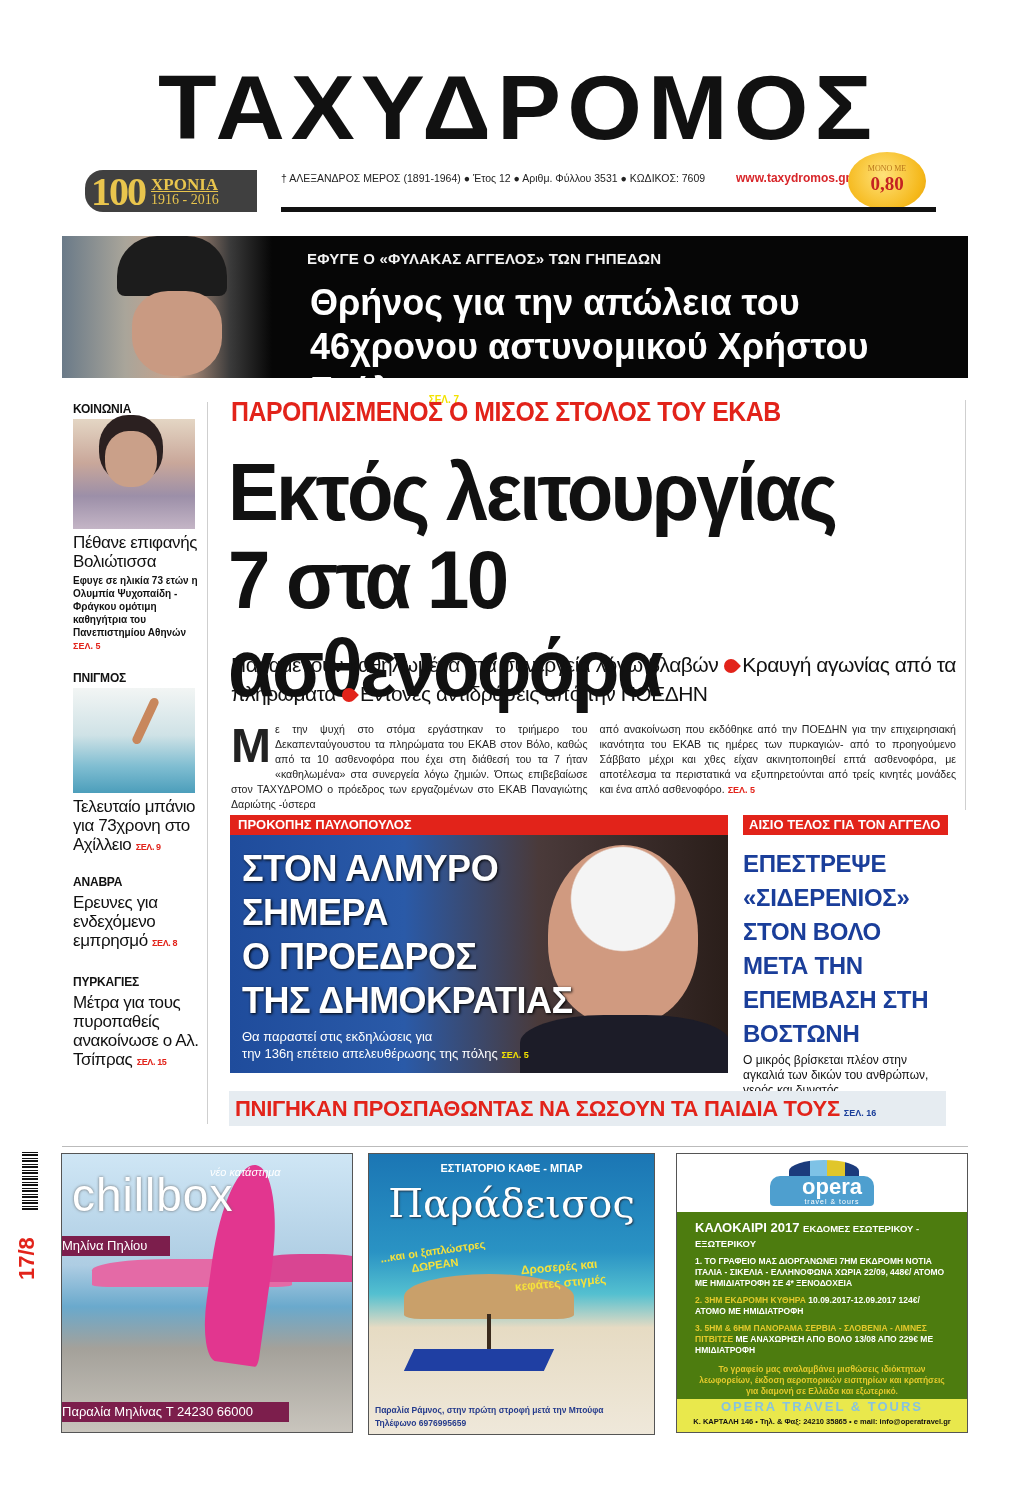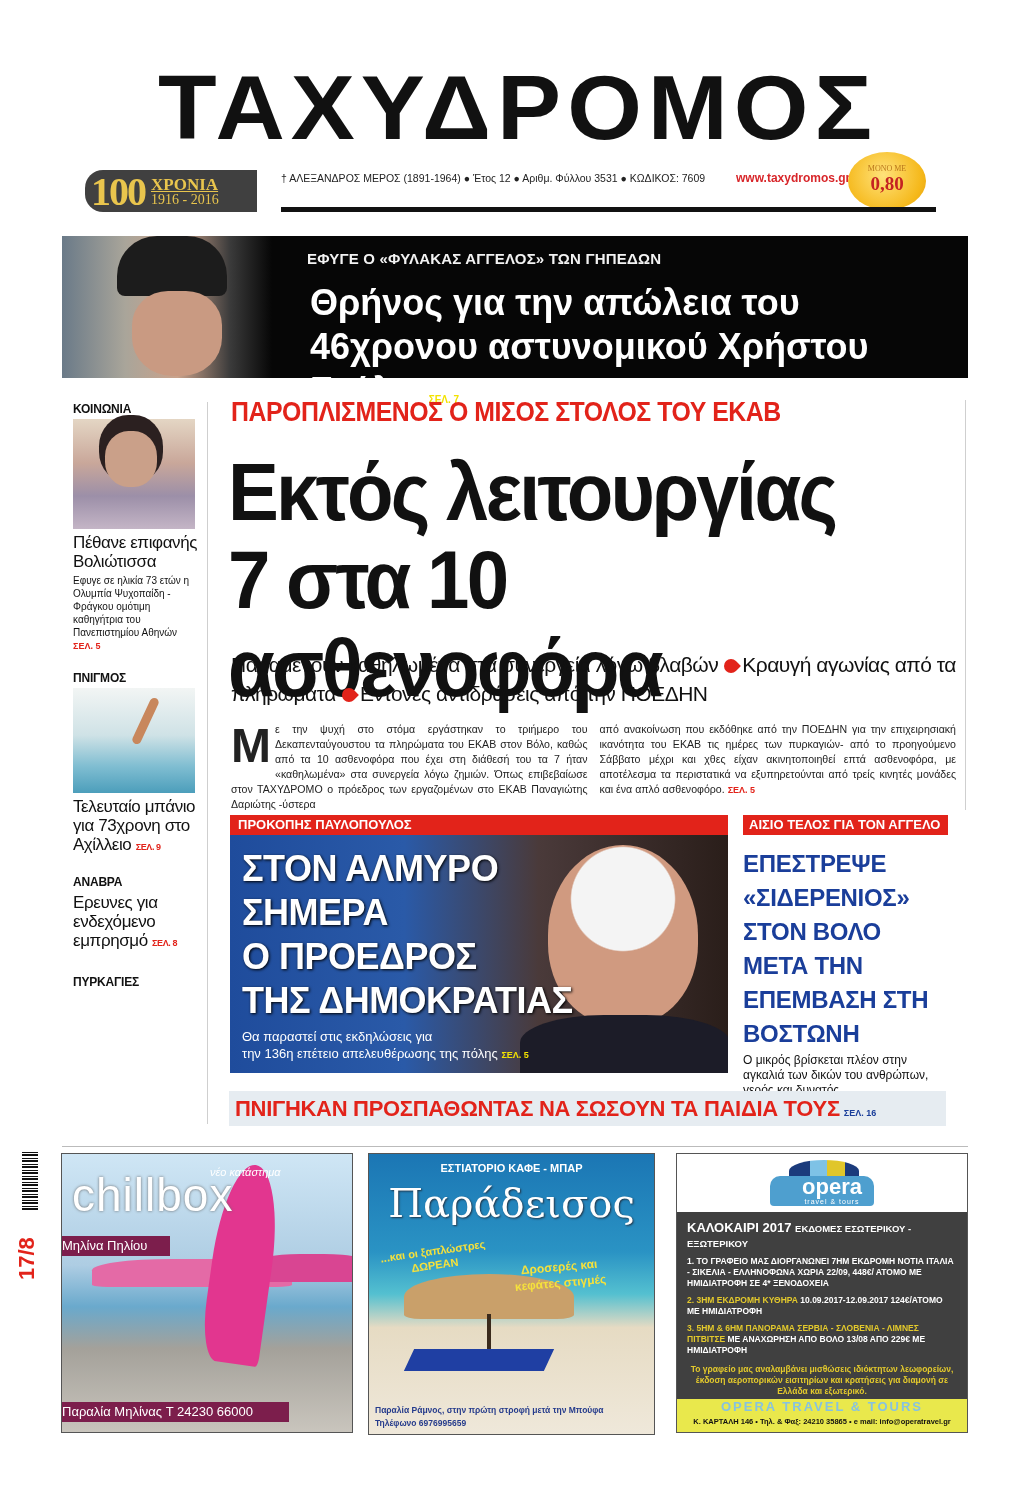--- a/index.html
+++ b/index.html
@@ -31,21 +31,21 @@
   
   .left-col { position: absolute; left: 73px; top: 402px; width: 130px; }
   .left-col-rule { position: absolute; left: 207px; top: 402px; width: 1px; height: 722px; background: #cfcfcf; }
   .sec-label { font-size: 12px; font-weight: bold; color: #111; letter-spacing: -0.2px; }
   .sec-photo { margin-top: 3px; width: 122px; height: 110px; }
   .photo-woman { background: linear-gradient(180deg, #e4d6c4 0%, #c9a79a 40%, #9c8fa8 70%, #c4b5c6 100%); position: relative; }
   .photo-woman .face { position: absolute; left: 32px; top: 12px; width: 52px; height: 56px; border-radius: 45%; background: #caa089; box-shadow: 0 -10px 0 6px #2b2020; }
   .photo-sea { background: linear-gradient(180deg, #f2f5f4 0%, #cfe2e6 45%, #7fbdd1 75%, #4c9ebb 100%); position: relative; height: 105px; }
   .photo-sea .arm { position: absolute; left: 68px; top: 8px; width: 9px; height: 50px; background: #c8875c; transform: rotate(25deg); border-radius: 5px; }
   .big-light { font-size: 17px; line-height: 19px; color: #111; margin-top: 4px; letter-spacing: -0.4px; }
-  .small-bold { font-size: 10px; font-weight: normal; line-height: 13px; margin-top: 3px; color: #111; }
+  .small-bold { font-size: 10px; font-weight: bold; line-height: 13px; margin-top: 3px; color: #111; }
   .sel-red { color: #e2231a; font-weight: bold; font-size: 9px; }
   .block { margin-bottom: 14px; }
 
   
   .lead-frame-rule { position: absolute; left: 965px; top: 400px; width: 1px; height: 410px; background: #cfcfcf; }
   .lead-kicker { position: absolute; left: 231px; top: 397px; font-size: 27px; font-weight: bold; color: #e2231a; letter-spacing: -0.5px; transform: scaleX(0.92); transform-origin: left; }
   .lead-headline { position: absolute; left: 228px; top: 448px; width: 720px; font-size: 82px; font-weight: bold; line-height: 88px; letter-spacing: -3px; color: #111; transform: scaleX(0.93); transform-origin: left; }
   .lead-sub { position: absolute; left: 231px; top: 650px; width: 730px; font-size: 21px; line-height: 29px; color: #111; letter-spacing: -0.5px; }
   .bullet { display: inline-block; width: 14px; height: 14px; background: #e2231a; border-radius: 50% 0 50% 50%; transform: rotate(45deg); margin: 0 4px -1px 6px; }
   .lead-body { position: absolute; left: 231px; top: 722px; width: 725px; display: flex; gap: 12px; font-size: 10.6px; line-height: 15px; color: #222; text-align: justify; }
@@ -97,21 +97,21 @@
   .para-umb { position: absolute; left: 35px; top: 120px; width: 170px; height: 45px; background: #c9a06a; border-radius: 50% 50% 10% 10%; }
   .para-pole { position: absolute; left: 118px; top: 160px; width: 4px; height: 55px; background: #3a2a1c; }
   .para-chair { position: absolute; left: 40px; top: 195px; width: 140px; height: 22px; background: #1f3fa3; transform: skewX(-25deg); }
   .para-foot { position: absolute; left: 6px; top: 250px; font-size: 8.5px; font-weight: bold; color: #263c8c; line-height: 13px; }
 
   .ad-opera { left: 676px; top: 1153px; width: 292px; height: 280px; background: #fff; }
   .opera-logo-box { position: absolute; left: 93px; top: 22px; width: 104px; height: 30px; background: #4e9fcf; border-radius: 10px 10px 4px 4px; text-align: center; padding-left: 20px; }
   .opera-logo-fan { position: absolute; left: 112px; top: 6px; width: 70px; height: 22px; background: linear-gradient(90deg, #1b3b7c 0 30%, #7ec2e6 30% 55%, #e0c62a 55% 80%, #1b3b7c 80%); border-radius: 60% 60% 0 0; }
   .opera-name { font-size: 22px; font-weight: bold; color: #fff; line-height: 22px; }
   .opera-tag { font-size: 7px; color: #fff; letter-spacing: 1px; }
-  .opera-blue { position: absolute; left: 0; top: 58px; width: 100%; height: 187px; background: #404040; padding: 8px 10px; color: #fff; }
+  .opera-blue { position: absolute; left: 0; top: 58px; width: 100%; height: 187px; background: #4d7c0f; padding: 8px 18px; color: #fff; }
   .opera-head { font-size: 13px; font-weight: bold; color: #fff; }
   .opera-head span { font-size: 9.5px; }
   .opera-item { font-size: 8.5px; font-weight: bold; line-height: 11px; margin-top: 6px; }
   .opera-item .y { color: #e3c92c; }
   .opera-note { font-size: 8.5px; font-weight: bold; color: #e3c92c; text-align: center; line-height: 11px; margin-top: 8px; }
   .opera-yellow { position: absolute; left: 0; top: 245px; width: 100%; height: 35px; background: #e9e84c; text-align: center; }
   .opera-yellow .brand { font-size: 13px; font-weight: bold; color: #86c2e0; letter-spacing: 2px; line-height: 16px; }
   .opera-yellow .contact { font-size: 7.5px; font-weight: bold; color: #111; line-height: 14px; }
 </style>
 </head>
@@ -167,20 +167,21 @@
         <div class="arm"></div>
       </div>
     <div class="big-light"><span>Τελευταίο μπάνιο για 73χρονη στο Αχίλλειο</span> <span class="sel-red">ΣΕΛ. 9</span></div>
   </div>
   <div class="block" style="margin-top:18px">
     <div class="sec-label">ΑΝΑΒΡΑ</div>
     <div class="big-light"><span>Ερευνες για ενδεχόμενο εμπρησμό</span> <span class="sel-red">ΣΕΛ. 8</span></div>
   </div>
   <div class="block" style="margin-top:22px">
     <div class="sec-label">ΠΥΡΚΑΓΙΕΣ</div>
+    <div class="big-light"><span>Μέτρα για τους πυροπαθείς ανακοίνωσε ο Αλ. Τσίπρας</span> <span class="sel-red">ΣΕΛ. 15</span></div>
   </div>
 </div>
 <div class="left-col-rule"></div>
 <div class="lead-frame-rule"></div>
 
 <div class="lead-kicker">ΠΑΡΟΠΛΙΣΜΕΝΟΣ Ο ΜΙΣΟΣ ΣΤΟΛΟΣ ΤΟΥ ΕΚΑΒ</div>
 <div class="lead-headline">
   <div>Εκτός λειτουργίας</div>
   <div>7 στα 10 ασθενοφόρα</div>
 </div>

